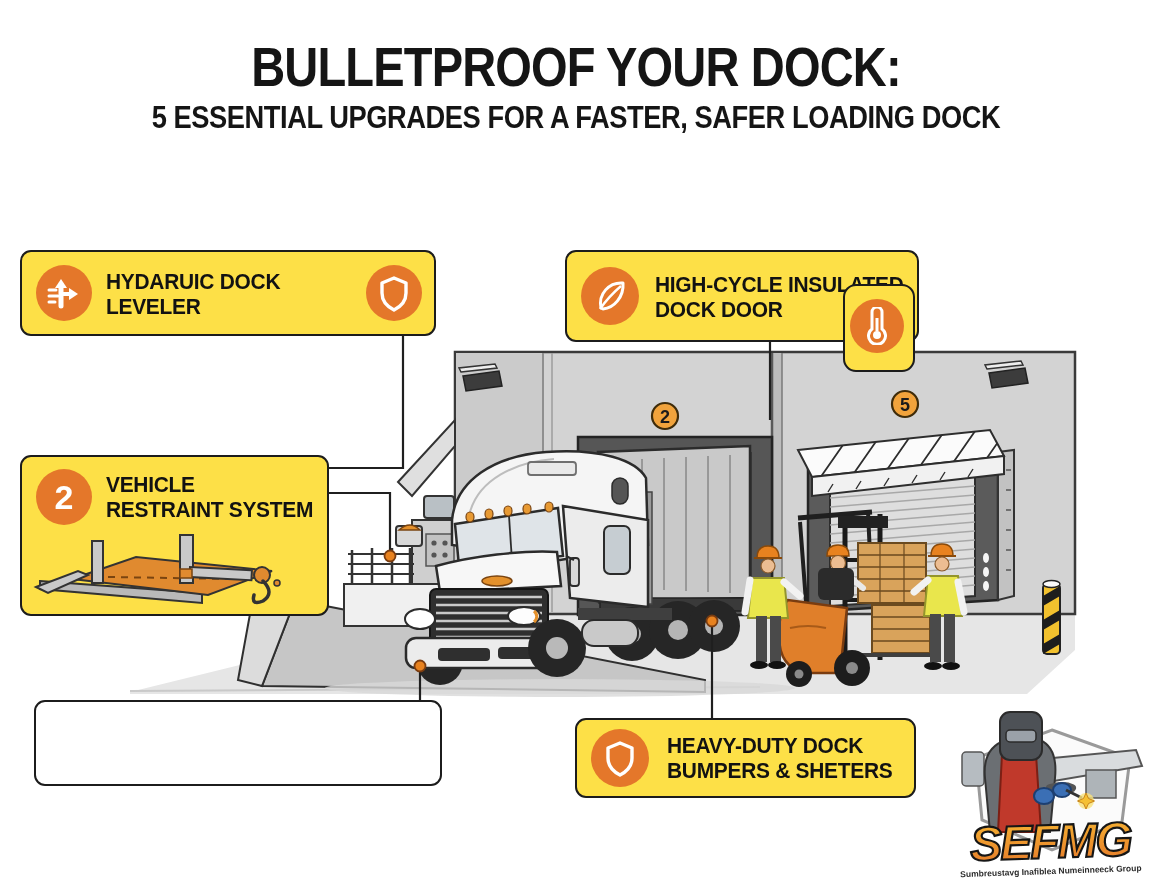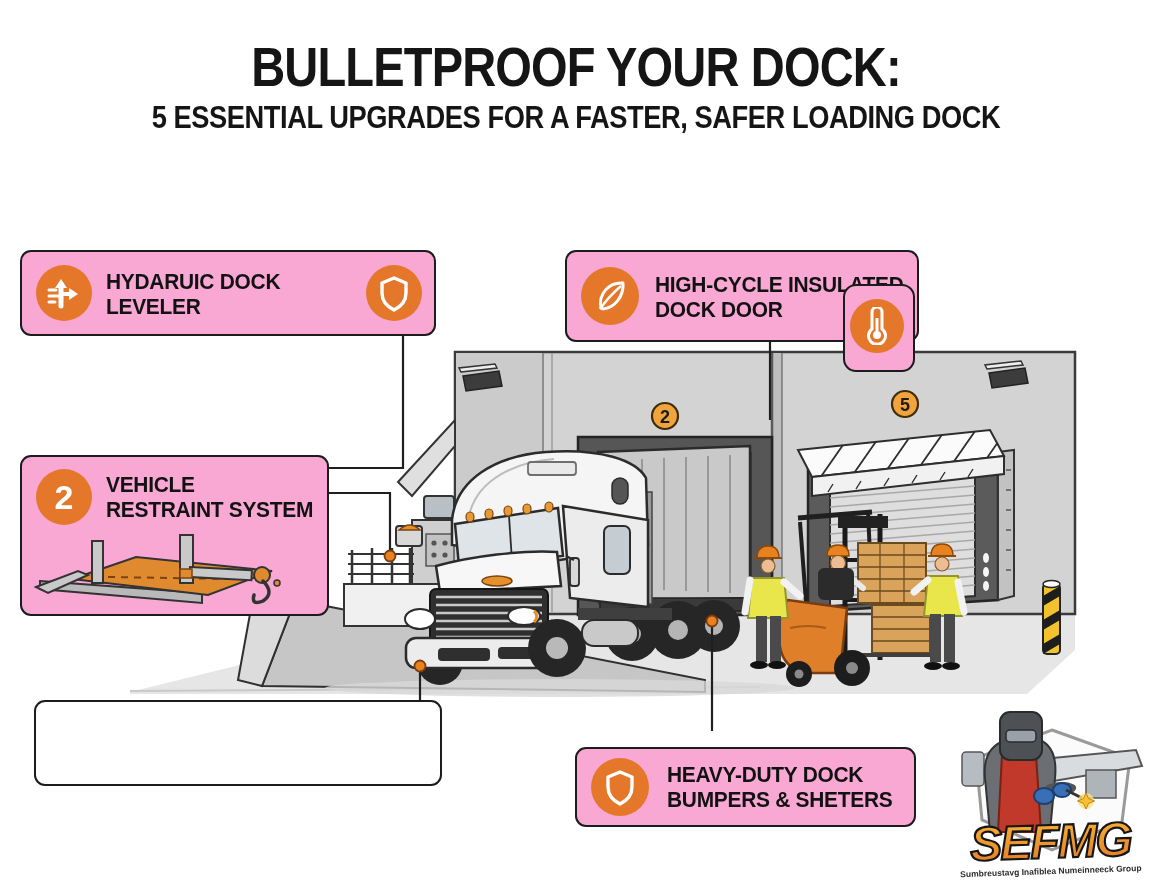--- a/index.html
+++ b/index.html
@@ -7,21 +7,21 @@
        font-family:"Liberation Sans","DejaVu Sans",sans-serif;}
   .stage{position:absolute;inset:0;}
   
   .title{position:absolute;top:34px;left:0;width:1152px;text-align:center;
          font-size:56px;font-weight:700;color:#151515;letter-spacing:-1px;
          transform:scaleX(.84);transform-origin:center;white-space:nowrap;}
   .subtitle{position:absolute;top:100px;left:0;width:1152px;text-align:center;
          font-size:31px;font-weight:700;color:#151515;letter-spacing:-.5px;
          transform:scaleX(.88);transform-origin:center;white-space:nowrap;}
   
-  .card{position:absolute;background:#f9a8d4;border:2.5px solid #1c1c1c;border-radius:11px;z-index:10;}
+  .card{position:absolute;background:#fde047;border:2.5px solid #1c1c1c;border-radius:11px;z-index:10;}
   .card .txt{position:absolute;font-weight:700;color:#121212;font-size:22.5px;line-height:1.12;
              letter-spacing:-.3px;transform:scaleX(.93);transform-origin:left;white-space:nowrap;}
   .circ{position:absolute;border-radius:50%;background:#E4772A;display:flex;
         align-items:center;justify-content:center;}
   .circ svg{display:block}
   .num{color:#fff;font-weight:700;font-size:34px;}
   .ghost{position:absolute;background:#fff;border:2px solid #1c1c1c;border-radius:11px;z-index:9;}
   .thermo-card{z-index:11;}
   svg text{font-family:"Liberation Sans","DejaVu Sans",sans-serif;}
 </style>
@@ -357,21 +357,21 @@
 <div class="card thermo-card" style="left:843px;top:284px;width:68px;height:84px;border-radius:13px">
   <div class="circ" style="left:5px;top:13px;width:54px;height:54px">
     <svg width="38" height="38" viewBox="-19 -19 38 38">
       <path d="M-4,-14 a5,5 0 0 1 10,0 V3 a8.5,8.5 0 1 1 -10,0 Z" fill="none" stroke="#fff" stroke-width="3" transform="translate(-1,0)"></path>
       <line x1="0" y1="-8" x2="0" y2="5" stroke="#fff" stroke-width="3"></line>
       <circle cx="0" cy="9" r="4" fill="#fff"></circle>
     </svg>
   </div>
 </div>
 
-<div class="card" style="left:575px;top:747px;width:337px;height:76px">
+<div class="card" style="left:575px;top:718px;width:337px;height:76px">
   <div class="circ" style="left:14px;top:9px;width:58px;height:58px">
     <svg width="42" height="42" viewBox="-21 -21 42 42">
       <path d="M0,-15 L12,-10 V0 C12,9 6,14 0,17 C-6,14 -12,9 -12,0 V-10 Z" fill="none" stroke="#fff" stroke-width="3.4" stroke-linejoin="round"></path>
     </svg>
   </div>
   <div class="txt" style="left:90px;top:13px">
     <div>HEAVY-DUTY DOCK</div>
         <div>BUMPERS &amp; SHETERS</div>
   </div>
 </div>

